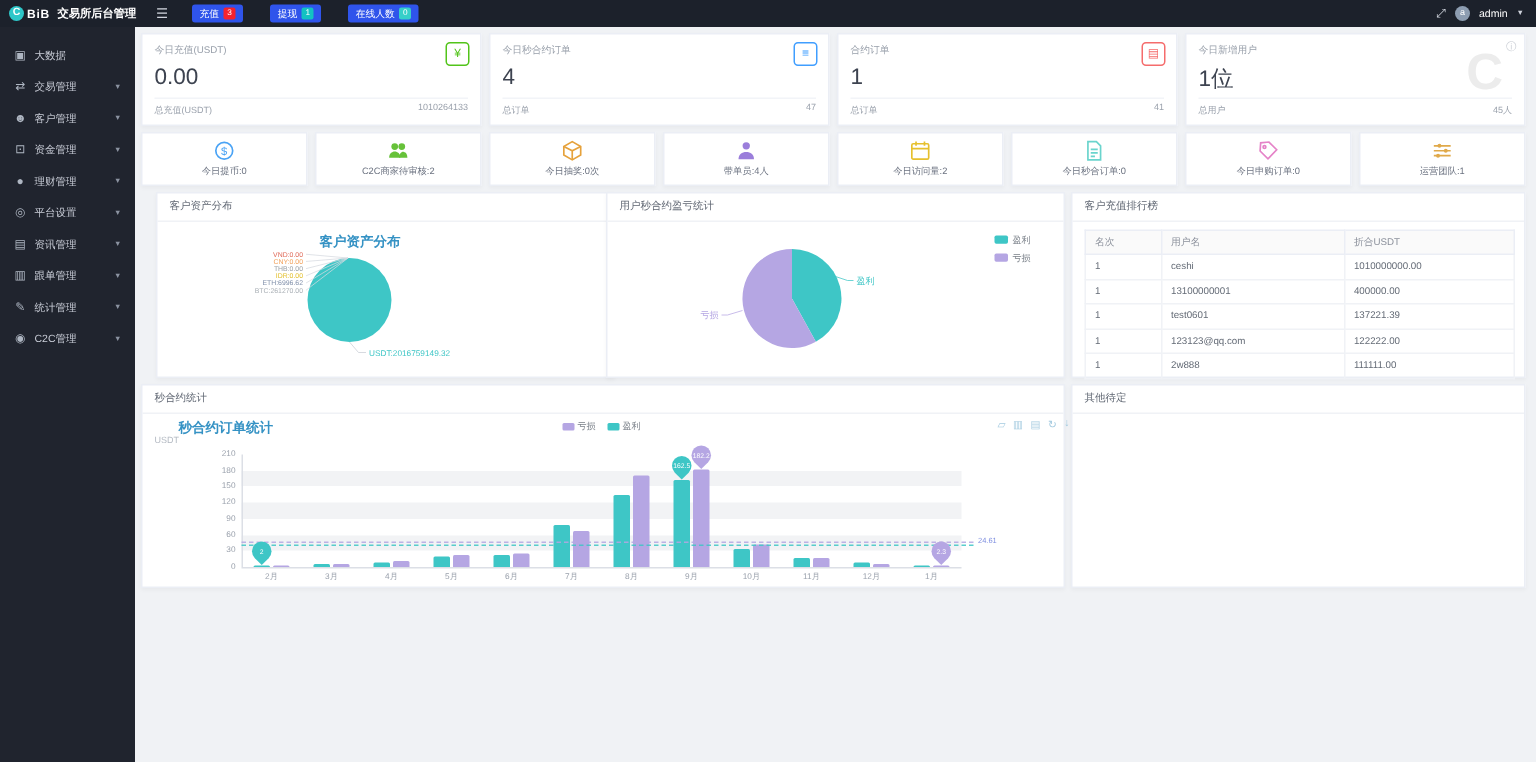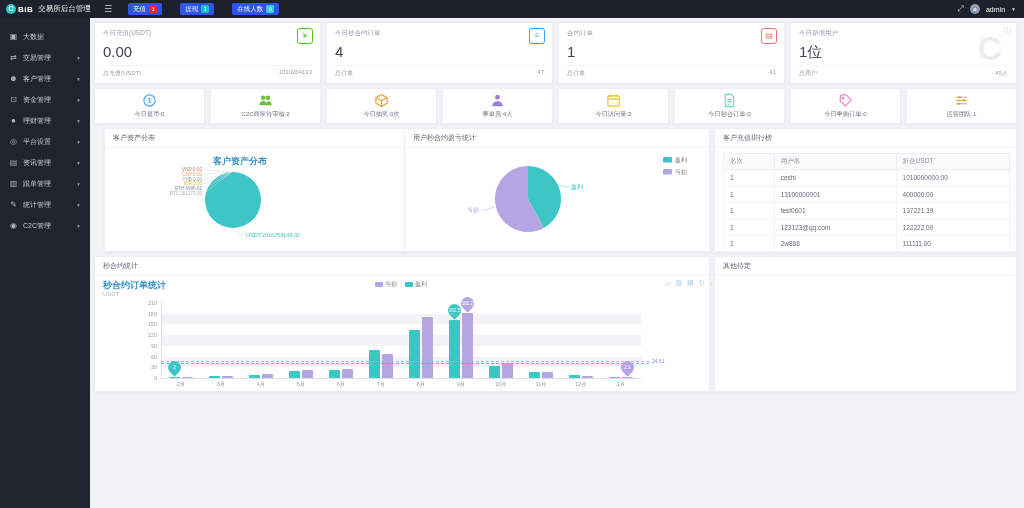--- a/index.html
+++ b/index.html
@@ -5,21 +5,21 @@
   html,body{margin:0;padding:0;background:#e4e7ed;}
   .app{position:relative;width:1024px;height:508px;background:#f0f2f5;overflow:hidden;
        font-family:"Liberation Sans","DejaVu Sans",sans-serif;}
   
   .topbar{position:absolute;left:0;top:0;width:1024px;height:18px;background:#1c212b;
           display:flex;align-items:center;color:#fff;z-index:5;}
   .logo-zone{width:90px;display:flex;align-items:center;gap:2px;padding-left:6px;box-sizing:border-box;flex:0 0 auto;}
   .logo-mark{width:10px;height:10px;border-radius:50%;background:#2ec7c9;color:#fff;font-size:7px;
              font-weight:bold;text-align:center;line-height:10px;flex:0 0 auto;}
   .logo-txt{font-size:8px;font-weight:bold;letter-spacing:.5px;}
-  .app-title{font-size:7.5px;font-weight:normal;white-space:nowrap;margin-left:3px;}
+  .app-title{font-size:7.5px;font-weight:bold;white-space:nowrap;margin-left:3px;}
   .hamburger{margin-left:14px;font-size:9px;color:#cfd3dc;cursor:pointer;}
   .top-btns{display:flex;gap:18px;margin-left:16px;}
   .top-btn{display:flex;align-items:center;background:#2f54eb;border:none;color:#fff;font-size:6.5px;
            height:12px;padding:0 5px;border-radius:2px;cursor:pointer;font-family:inherit;}
   .top-badge{margin-left:3px;font-size:5.5px;padding:0 2.5px;height:8px;line-height:8px;border-radius:1.5px;background:#f5222d;}
   .top-right{margin-left:auto;display:flex;align-items:center;gap:6px;padding-right:8px;}
   .fs-icon{font-size:8px;color:#cfd3dc;}
   .avatar{width:10px;height:10px;border-radius:50%;background:#8d9db1;color:#fff;font-size:6px;
           text-align:center;line-height:10px;}
   .user-name{font-size:7px;}
@@ -42,21 +42,21 @@
   .mini-card{display:flex;flex-direction:column;align-items:center;justify-content:center;gap:2px;cursor:pointer;}
   .mini-label{font-size:6.2px;color:#6b7280;white-space:nowrap;}
   
   .panel-h{height:18px;line-height:18px;padding:0 8px;font-size:7px;color:#5f6672;border-bottom:1px solid #f0f2f6;}
   
   .rank-table{position:absolute;left:8px;right:8px;top:24px;border-collapse:collapse;width:287px;font-size:6.5px;}
   .rank-table th{background:#fafafa;color:#8c919c;font-weight:normal;text-align:left;height:15px;
                  border:1px solid #ebeef5;padding:0 6px;}
   .rank-table td{color:#646b76;height:15.5px;border:1px solid #f0f2f6;padding:0 6px;}
   
-  .bc-title{position:absolute;left:8px;top:22px;font-size:9px;font-weight:bold;color:#3592c4;}
+  .bc-title{position:absolute;left:24px;top:22px;font-size:9px;font-weight:bold;color:#3592c4;}
   .bc-ylab{position:absolute;left:8px;top:34px;font-size:6px;color:#b3b9c2;}
   .bc-legend{position:absolute;top:23px;display:flex;gap:8px;align-items:center;font-size:6px;color:#7a8089;}
   .bc-legend .sw{display:inline-block;width:8px;height:5px;border-radius:1px;margin-right:2px;vertical-align:middle;}
   .bc-tools{position:absolute;top:22px;display:flex;gap:5px;font-size:7px;color:#a5cbe0;cursor:pointer;}
   .stripe{position:absolute;left:0;right:0;}
   .ylab{position:absolute;width:22px;text-align:right;font-size:5.5px;color:#9aa1ac;}
   .xlab{position:absolute;text-align:center;font-size:5.5px;color:#9aa1ac;}
   .bar{position:absolute;border-radius:1px 1px 0 0;}
   .pin{position:absolute;width:13px;height:13px;border-radius:50% 50% 50% 0;transform:rotate(-45deg);z-index:3;}
   .pin span{position:absolute;left:0;top:0;width:13px;height:13px;transform:rotate(45deg);color:#fff;

